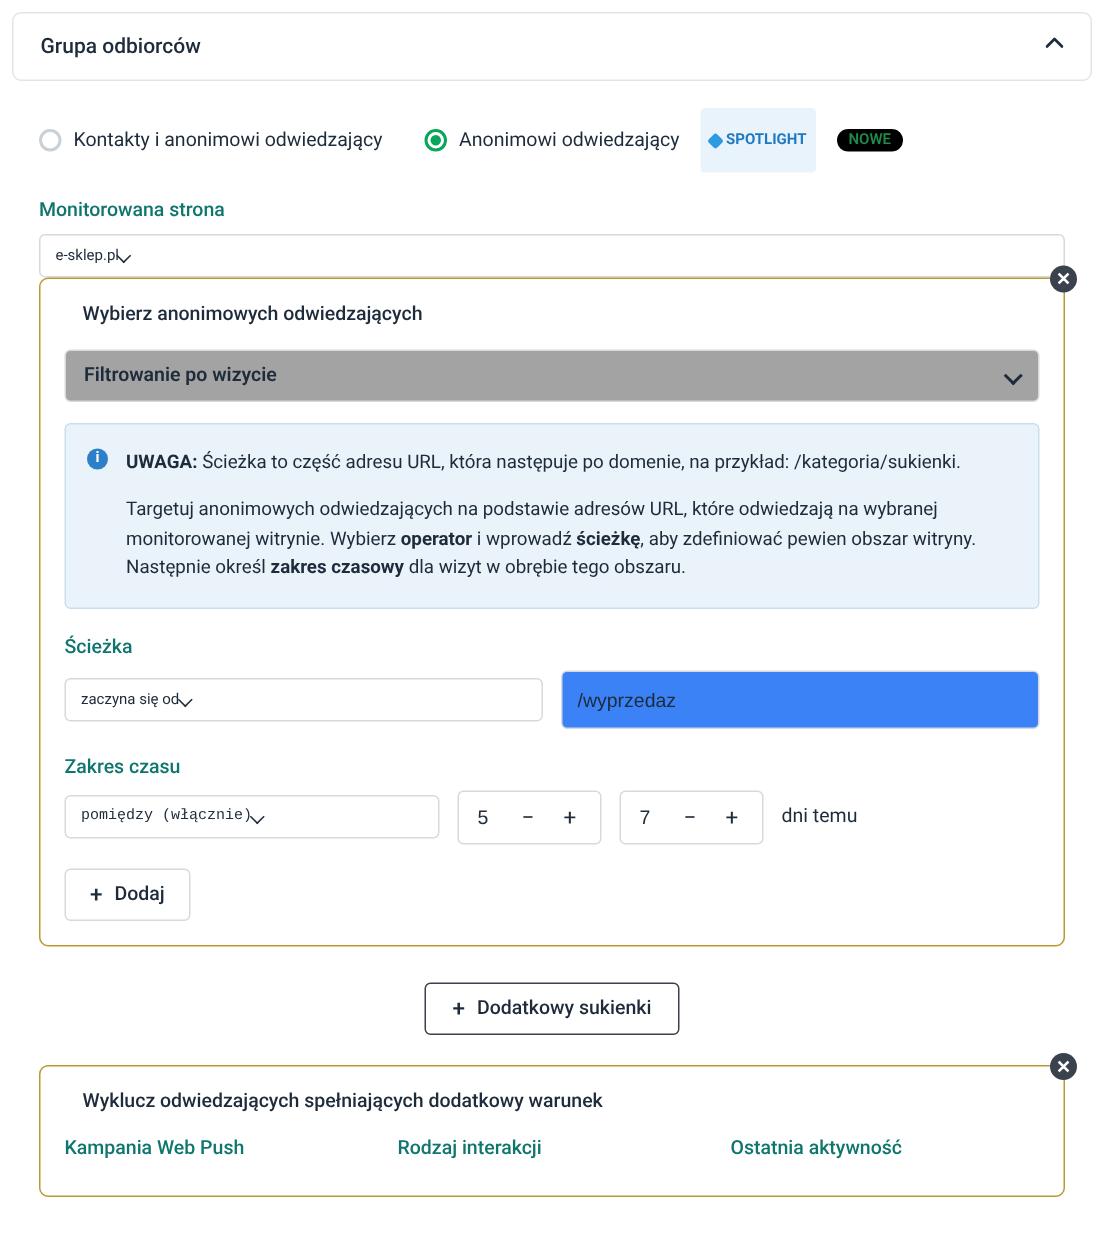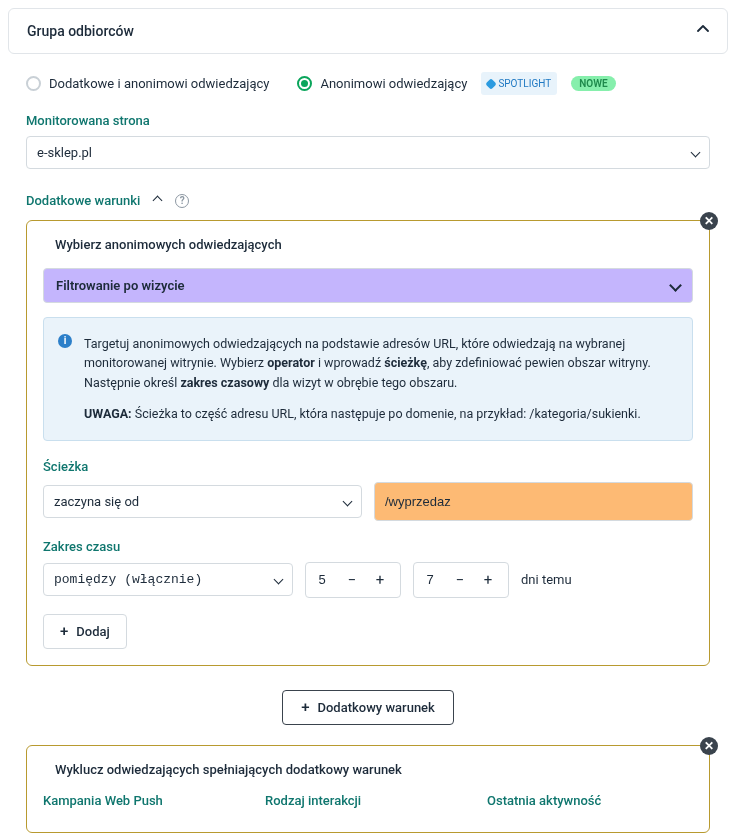--- a/index.html
+++ b/index.html
@@ -8,41 +8,41 @@
   .panel-header { display: flex; justify-content: space-between; align-items: flex-start; padding: 14px 18px; cursor: pointer; }
   .panel-title { font-size: 14px; color: #1d2b3a; font-weight: 500; }
   .chevron { width: 12px; height: 12px; }
   .chevron svg { width:100%; height:100%; }
   .radio-row { display: flex; gap: 28px; align-items: center; margin: 0 0 18px 0; padding-left: 18px; }
   .radio-item { display: flex; align-items: center; gap: 8px; cursor: pointer; }
   .radio-circle { width: 15px; height: 15px; border: 2px solid #c9d0d6; border-radius: 50%; display: flex; align-items:center; justify-content:center; background:#fff;}
   .radio-circle.checked { border-color: #0aa55b; }
   .radio-circle.checked::after{ content:""; width:7px; height:7px; background:#0aa55b; border-radius:50%; }
   .radio-label { font-size: 13px; color:#1d2b3a; }
-  .badge-spotlight { display:inline-flex; align-items:center; gap:3px; background:#e8f3fb; color:#2079c3; font-size:10px; font-weight:400; border-radius:3px; padding:6px 6px; margin-left:6px;}
+  .badge-spotlight { display:inline-flex; align-items:center; gap:3px; background:#e8f3fb; color:#2079c3; font-size:10px; font-weight:700; border-radius:3px; padding:16px 6px; margin-left:6px;}
   .badge-spotlight::before{content:"";width:8px;height:8px;background:#2c9be0;border-radius:2px;transform:rotate(45deg);}
-  .badge-new { background:#86efac; color:#1f8a4c; font-size:10px; font-weight:600; border-radius:10px; padding:2px 8px; margin-left:6px;}
+  .badge-new { background:#000000; color:#1f8a4c; font-size:10px; font-weight:600; border-radius:10px; padding:2px 8px; margin-left:6px;}
   .section-label { font-size:13px; font-weight:500; color:#0f766e; margin-bottom:8px; }
-  .select { background:#fff; border:1px solid #d4dadf; border-radius:4px; padding:8px 10px; width:100%; display:flex; justify-content:space-between; align-items:center; font-size:13px; cursor:pointer; color:#1d2b3a;}
+  .select { background:#fff; border:1px solid #d4dadf; border-radius:4px; padding:8px 10px; width:100%; display:flex; align-items:center; font-size:10px; cursor:pointer; color:#1d2b3a;}
   .chev-down{ border:solid #1d2b3a; border-width:0 1.5px 1.5px 0; display:inline-block; padding:3px; transform:rotate(45deg);}
   .chev-down.bold{border-width:0 2.5px 2.5px 0; padding:3.5px;}
   .sub-header { display:flex; align-items:center; gap:14px; margin:24px 0 12px 18px;}
   .chev-up{ border:solid #1d2b3a; border-width:0 1.5px 1.5px 0; display:inline-block; padding:3px; transform:rotate(-135deg); cursor:pointer;}
   .help-icon{ width:14px; height:14px; border:1.3px solid #8d98a3; border-radius:50%; display:flex; align-items:center; justify-content:center; color:#8d98a3; font-size:10px; cursor:pointer; font-weight:bold;}
   .cond-box{ border:1px solid #b89a2f; border-radius:6px; padding:16px; position:relative; margin-bottom:18px;}
   .close-badge{ position:absolute; top:-9px; right:-9px; width:18px; height:18px; background:#3a434d; border-radius:50%; color:#fff; display:flex; align-items:center; justify-content:center; cursor:pointer; font-size:12px; font-weight:bold;}
   .inner-title{ font-size:13px; font-weight:500; margin-bottom:10px;margin-left:12px;}
-  .wide-select{ background:#c4b5fd; border:1px solid #d4dadf; border-radius:4px; padding:9px 12px; width:100%; display:flex; justify-content:space-between; align-items:center; font-size:13px; font-weight:600; cursor:pointer;margin-top:16px;}
+  .wide-select{ background:#a3a3a3; border:1px solid #d4dadf; border-radius:4px; padding:9px 12px; width:100%; display:flex; justify-content:space-between; align-items:center; font-size:13px; font-weight:600; cursor:pointer;margin-top:16px;}
   .info-box{ background:#eaf3fa; border:1px solid #c9dfee; border-radius:4px; padding:16px 16px 16px 40px; margin-top:14px; position:relative; font-size:12.5px; line-height:1.55; color:#1d2b3a;}
   .info-box .info-badge{ position:absolute; left:14px; top:16px; width:14px; height:14px; background:#2c7fc9; color:#fff; border-radius:50%; display:flex; align-items:center; justify-content:center; font-size:10px; font-weight:bold;}
   .info-box p{ margin-bottom:12px;}
   .info-box p:last-child{margin-bottom:0;}
   .row{ display:flex; gap:12px; align-items:center; margin-top:8px;}
   .half{ flex:1; }
-  .input{ background:#fdba74; border:1px solid #d4dadf; border-radius:4px; padding:11px 10px; width:100%; font-size:13px; color:#1d2b3a;}
+  .input{ background:#3b82f6; border:1px solid #d4dadf; border-radius:4px; padding:11px 10px; width:100%; font-size:13px; color:#1d2b3a;}
   .stepper{ display:flex; align-items:center; border:1px solid #d4dadf; border-radius:4px; padding:0; height:36px; width:96px; background:#fff;}
   .stepper input{ border:none; width:32px; text-align:center; font-size:13px; color:#1d2b3a; background:transparent; outline:none; height:100%;}
   .step-btn{ width:28px; height:100%; display:flex; align-items:center; justify-content:center; cursor:pointer; color:#1d2b3a; font-size:15px; user-select:none;}
   .add-btn{ background:#fff; border:1px solid #d4dadf; border-radius:4px; padding:9px 16px; display:inline-flex; align-items:center; gap:8px; font-size:13px; cursor:pointer; margin-top:16px; font-weight:500;}
   .plus{font-size:15px; line-height:1;}
   .center-btn-wrap{ text-align:center; padding:6px 0 20px 0;}
   .center-btn{ background:#fff; border:1px solid #3a434d; border-radius:4px; padding:9px 18px; display:inline-flex; align-items:center; gap:8px; font-size:13px; cursor:pointer; font-weight:500;}
   .col3{ display:flex; gap:16px; margin-top:6px;}
   .colitem{ flex:1;}
   .field-block{ margin-top:18px;}
@@ -59,60 +59,55 @@
       <span class="panel-title">Grupa odbiorców</span>
       <span class="chevron"><svg viewBox="0 0 12 12">
             <path d="M1 8 L6 3 L11 8" fill="none" stroke="#1d2b3a" stroke-width="1.8" stroke-linecap="round" stroke-linejoin="round"></path>
           </svg></span>
     </div>
   </div>
 
   <div class="radio-row">
     <div class="radio-item">
       <span class="radio-circle"></span>
-      <span class="radio-label">Dodatkowe i anonimowi odwiedzający</span>
+      <span class="radio-label">Kontakty i anonimowi odwiedzający</span>
     </div>
     <div class="radio-item">
       <span class="radio-circle checked"></span>
       <span class="radio-label">Anonimowi odwiedzający</span>
       <span class="badge-spotlight">SPOTLIGHT</span>
       <span class="badge-new">NOWE</span>
     </div>
   </div>
 
   <div style="padding:0 18px;">
     <div class="section-label">Monitorowana strona</div>
     <div class="select">
       <span>e-sklep.pl</span>
       <span class="chev-down"></span>
     </div>
   </div>
 
-  <div class="sub-header">
-    <span class="section-label" style="margin:0;">Dodatkowe warunki</span>
-    <span class="chev-up"></span>
-    <span class="help-icon">?</span>
-  </div>
 
   <div style="padding:0 18px;">
     <div class="cond-box">
       <div class="close-badge">✕</div>
       <div class="inner-title">Wybierz anonimowych odwiedzających</div>
       <div class="wide-select">
         <span>Filtrowanie po wizycie</span>
         <span class="chev-down bold"></span>
       </div>
 
       <div class="info-box">
         <span class="info-badge">i</span>
         <p>
-          <span>Targetuj anonimowych odwiedzających na podstawie adresów URL, które odwiedzają na wybranej monitorowanej witrynie. Wybierz </span><b>operator</b><span> i wprowadź </span><b>ścieżkę</b><span>, aby zdefiniować pewien obszar witryny. Następnie określ </span><b>zakres czasowy</b><span> dla wizyt w obrębie tego obszaru.</span>
+          <b>UWAGA:</b><span> Ścieżka to część adresu URL, która następuje po domenie, na przykład: /kategoria/sukienki.</span>
         </p>
         <p>
-          <b>UWAGA:</b><span> Ścieżka to część adresu URL, która następuje po domenie, na przykład: /kategoria/sukienki.</span>
+          <span>Targetuj anonimowych odwiedzających na podstawie adresów URL, które odwiedzają na wybranej monitorowanej witrynie. Wybierz </span><b>operator</b><span> i wprowadź </span><b>ścieżkę</b><span>, aby zdefiniować pewien obszar witryny. Następnie określ </span><b>zakres czasowy</b><span> dla wizyt w obrębie tego obszaru.</span>
         </p>
       </div>
 
       
       <div class="field-block">
         <div class="section-label">Ścieżka</div>
         <div class="row">
           <div class="select half">
             <span>zaczyna się od</span>
             <span class="chev-down"></span>
@@ -145,21 +140,21 @@
 
       <div class="add-btn">
         <span class="plus">+</span>
         <span>Dodaj</span>
       </div>
     </div>
 
     <div class="center-btn-wrap">
       <div class="center-btn">
         <span class="plus">+</span>
-        <span>Dodatkowy warunek</span>
+        <span>Dodatkowy sukienki</span>
       </div>
     </div>
 
     <div class="cond-box">
       <div class="close-badge">✕</div>
       <div class="inner-title">Wyklucz odwiedzających spełniających dodatkowy warunek</div>
 
       <div class="col3" style="margin-top:16px;">
         <div class="colitem">
           <div class="section-label">Kampania Web Push</div>

